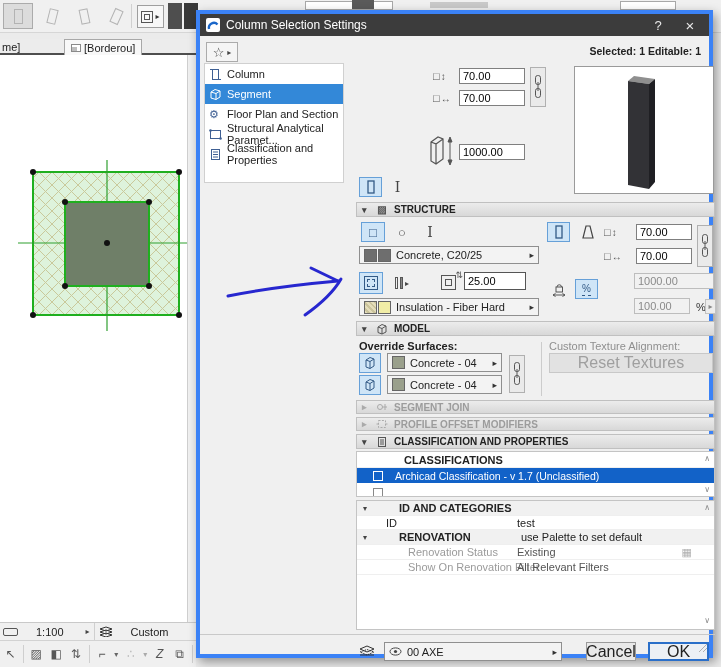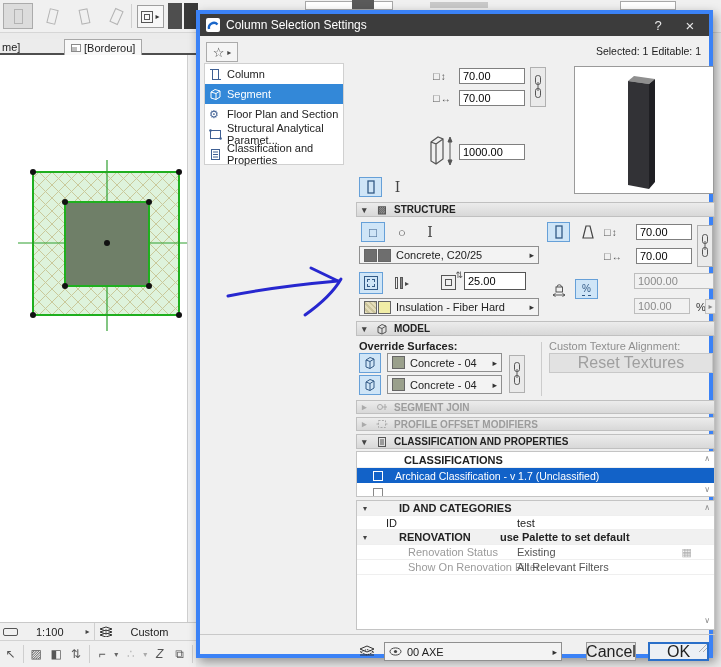--- a/index.html
+++ b/index.html
@@ -30,23 +30,23 @@
   .bbsep{width:1px;height:18px;background:#cfcfcf}
   .bbico{width:16px;text-align:center}
   
   .sliver{position:absolute;background:#fff;border:1px solid #a8a8a8}
   
   #dlg{left:196px;top:10px;width:517px;height:648px;background:#f0f0f0;border:4px solid #3b82f6;box-shadow:3px 4px 10px rgba(0,0,0,.38);z-index:10}
   #dlg-titlebar{position:absolute;left:0;top:0;width:100%;height:22px;background:#3c3c3c;color:#fff;display:flex;align-items:center;padding:0 6px;gap:6px;font-size:12px}
   #dlg-logo{width:14px;height:14px;background:#fff;border-radius:2px}
   .tb-btn{width:26px;text-align:center;color:#e8e8e8;font-size:13px;cursor:default}
   #star-btn{position:absolute;left:6px;top:28px;width:32px;height:20px;border:1px solid #ababab;background:#f5f5f5;display:flex;align-items:center;justify-content:center;gap:3px}
-  #selected-info{position:absolute;right:8px;top:31px;font-weight:normal;font-size:10.5px}
-  
-  #tree{position:absolute;left:4px;top:49px;width:140px;height:102px;background:#fff;border:1px solid #d0d0d0}
+  #selected-info{position:absolute;right:8px;top:31px;font-weight:bold;font-size:10.5px}
+  
+  #tree{position:absolute;left:4px;top:49px;width:140px;height:120px;background:#fff;border:1px solid #d0d0d0}
   .tree-row{position:absolute;left:0;width:100%;height:20px;display:flex;align-items:center;gap:5px;padding:0 4px}
   .tree-row.sel{background:#3388d8;color:#fff}
   .tree-ico{width:13px;height:13px;flex:0 0 13px}
   
   .f{position:absolute;border:1px solid #7f7f7f;background:#fff;font:11px "Liberation Sans",sans-serif;padding:0 3px;height:16px}
   .f.dis{background:#f1f1f1;color:#8a8a8a;border-color:#bdbdbd}
   
   .tog{position:absolute;display:flex;align-items:center;justify-content:center;color:#444}
   .tog.sel{background:#cfe5f7;border:1px solid #66a0d8}
   
@@ -470,21 +470,21 @@
         <span style="margin-left:6px;font-size:8px;color:#444">▾</span>
         <span style="margin-left:32px;font-weight:bold">ID AND CATEGORIES</span>
       </div>
       <div class="lrow" style="top:15px;height:14px">
         <span style="margin-left:29px">ID</span>
         <span style="position:absolute;left:160px">test</span>
       </div>
       <div class="lrow" style="top:29px;height:15px;background:#f1f1f1">
         <span style="margin-left:6px;font-size:8px;color:#444">▾</span>
         <span style="margin-left:32px;font-weight:bold">RENOVATION</span>
-        <span style="position:absolute;left:143px;font-weight:bold">use Palette to set default</span>
+        <span style="position:absolute;left:164px;font-weight:normal">use Palette to set default</span>
       </div>
       <div class="lrow" style="top:44px;height:15px">
         <span style="margin-left:51px;color:#9b9b9b">Renovation Status</span>
         <span style="position:absolute;left:160px;color:#555">Existing</span>
         <span style="position:absolute;right:22px;color:#b0b0b0;font-size:11px">▦</span>
       </div>
       <div class="lrow" style="top:59px;height:15px">
         <span style="margin-left:51px;color:#9b9b9b">Show On Renovation Filter</span>
         <span style="position:absolute;left:160px;color:#555">All Relevant Filters</span>
       </div>

